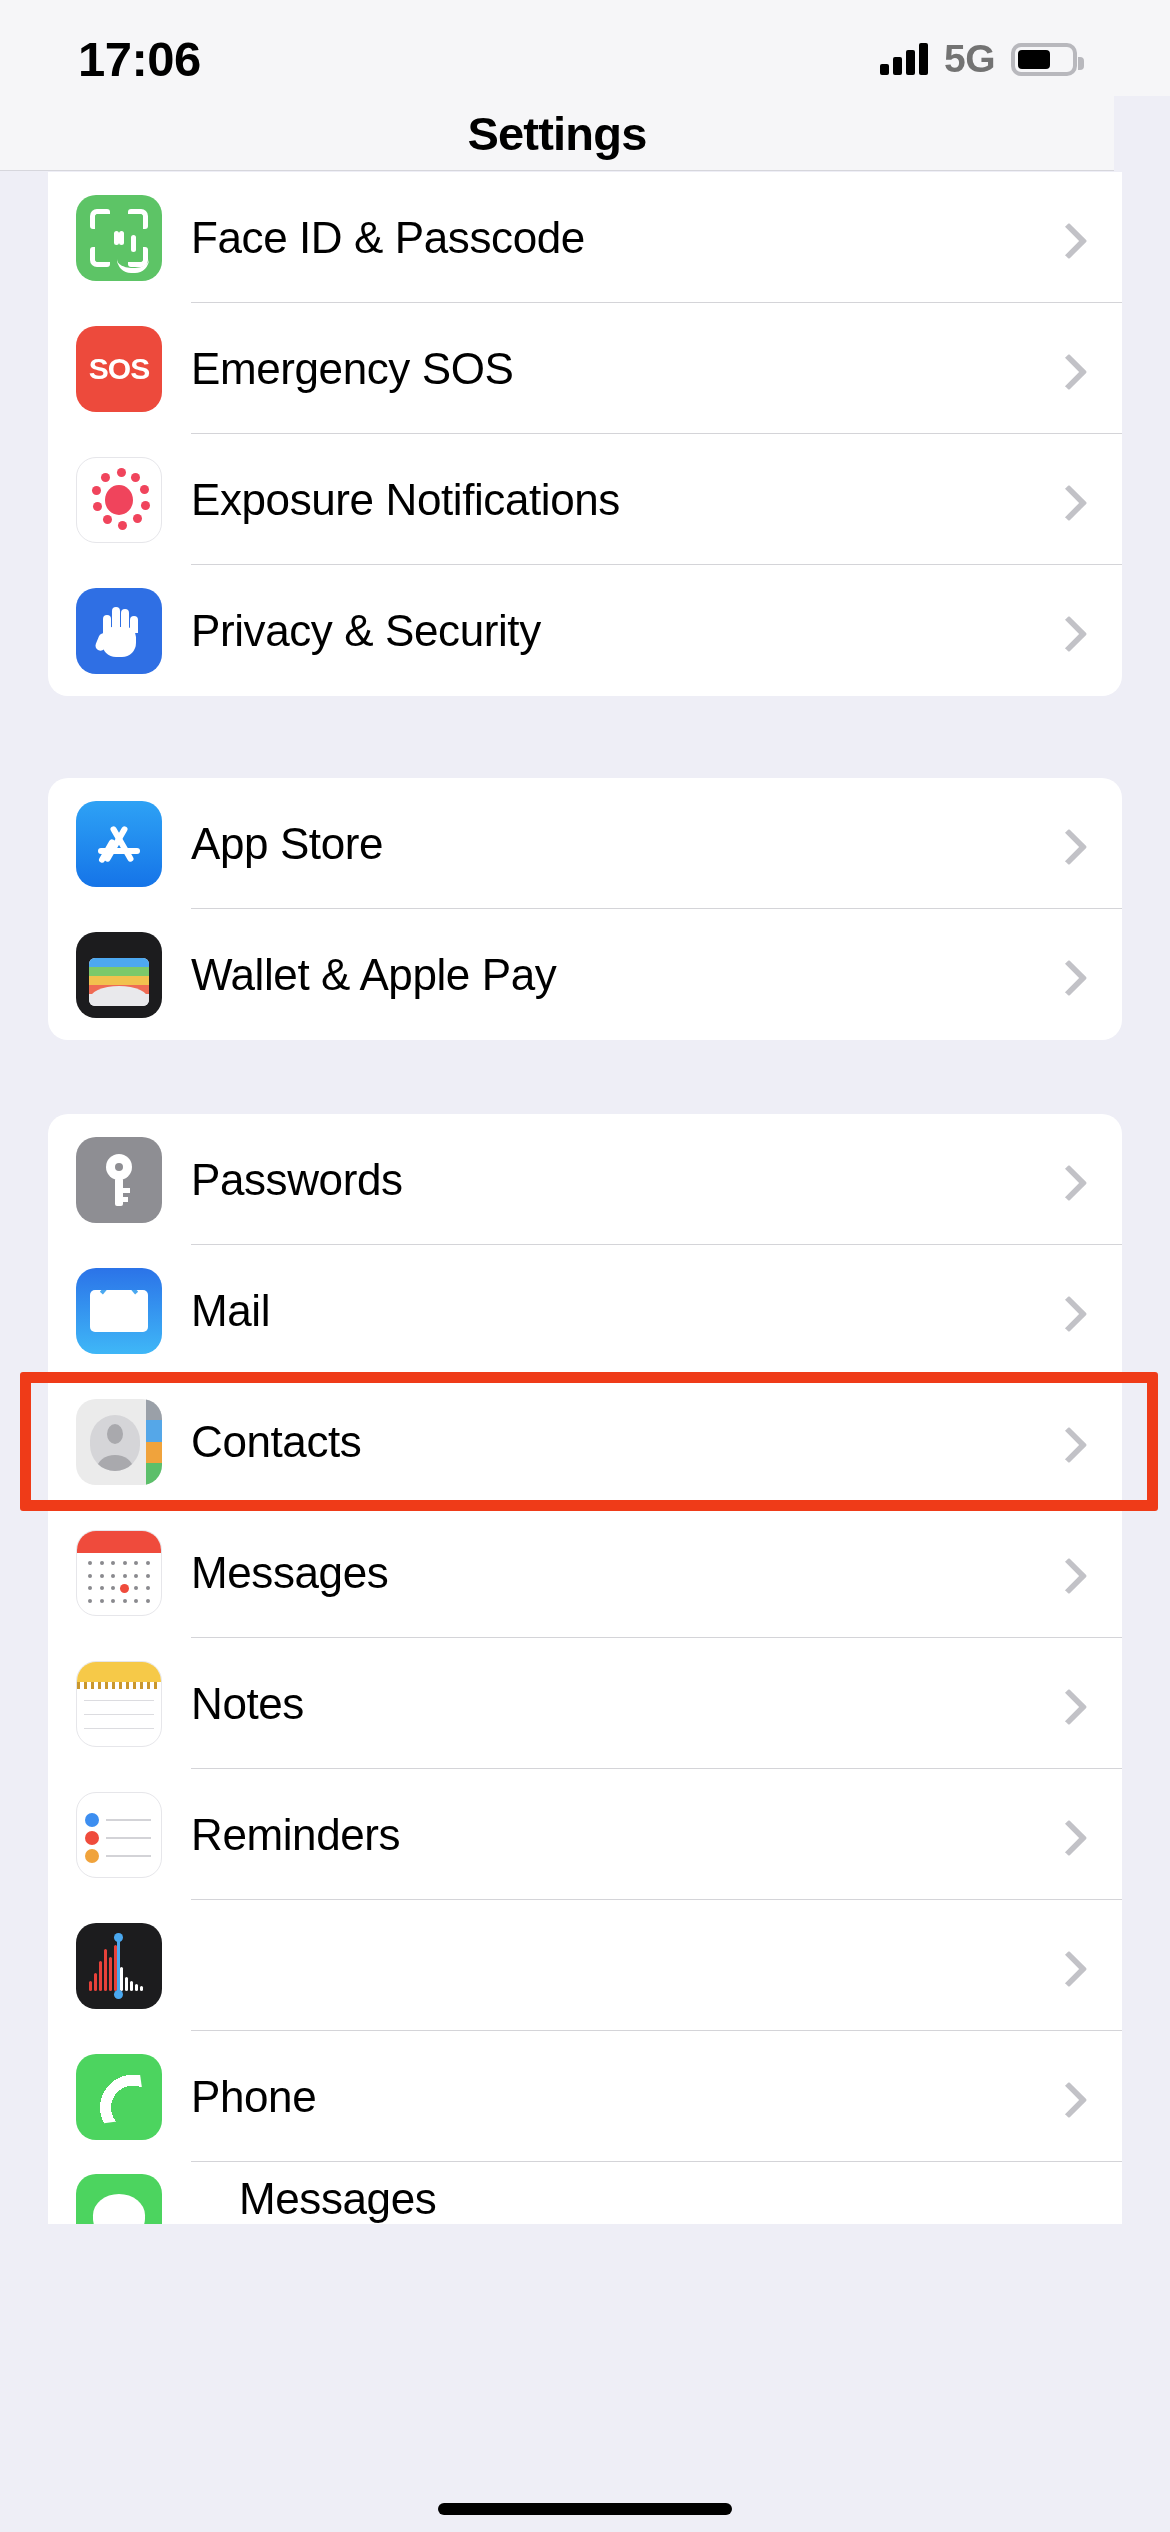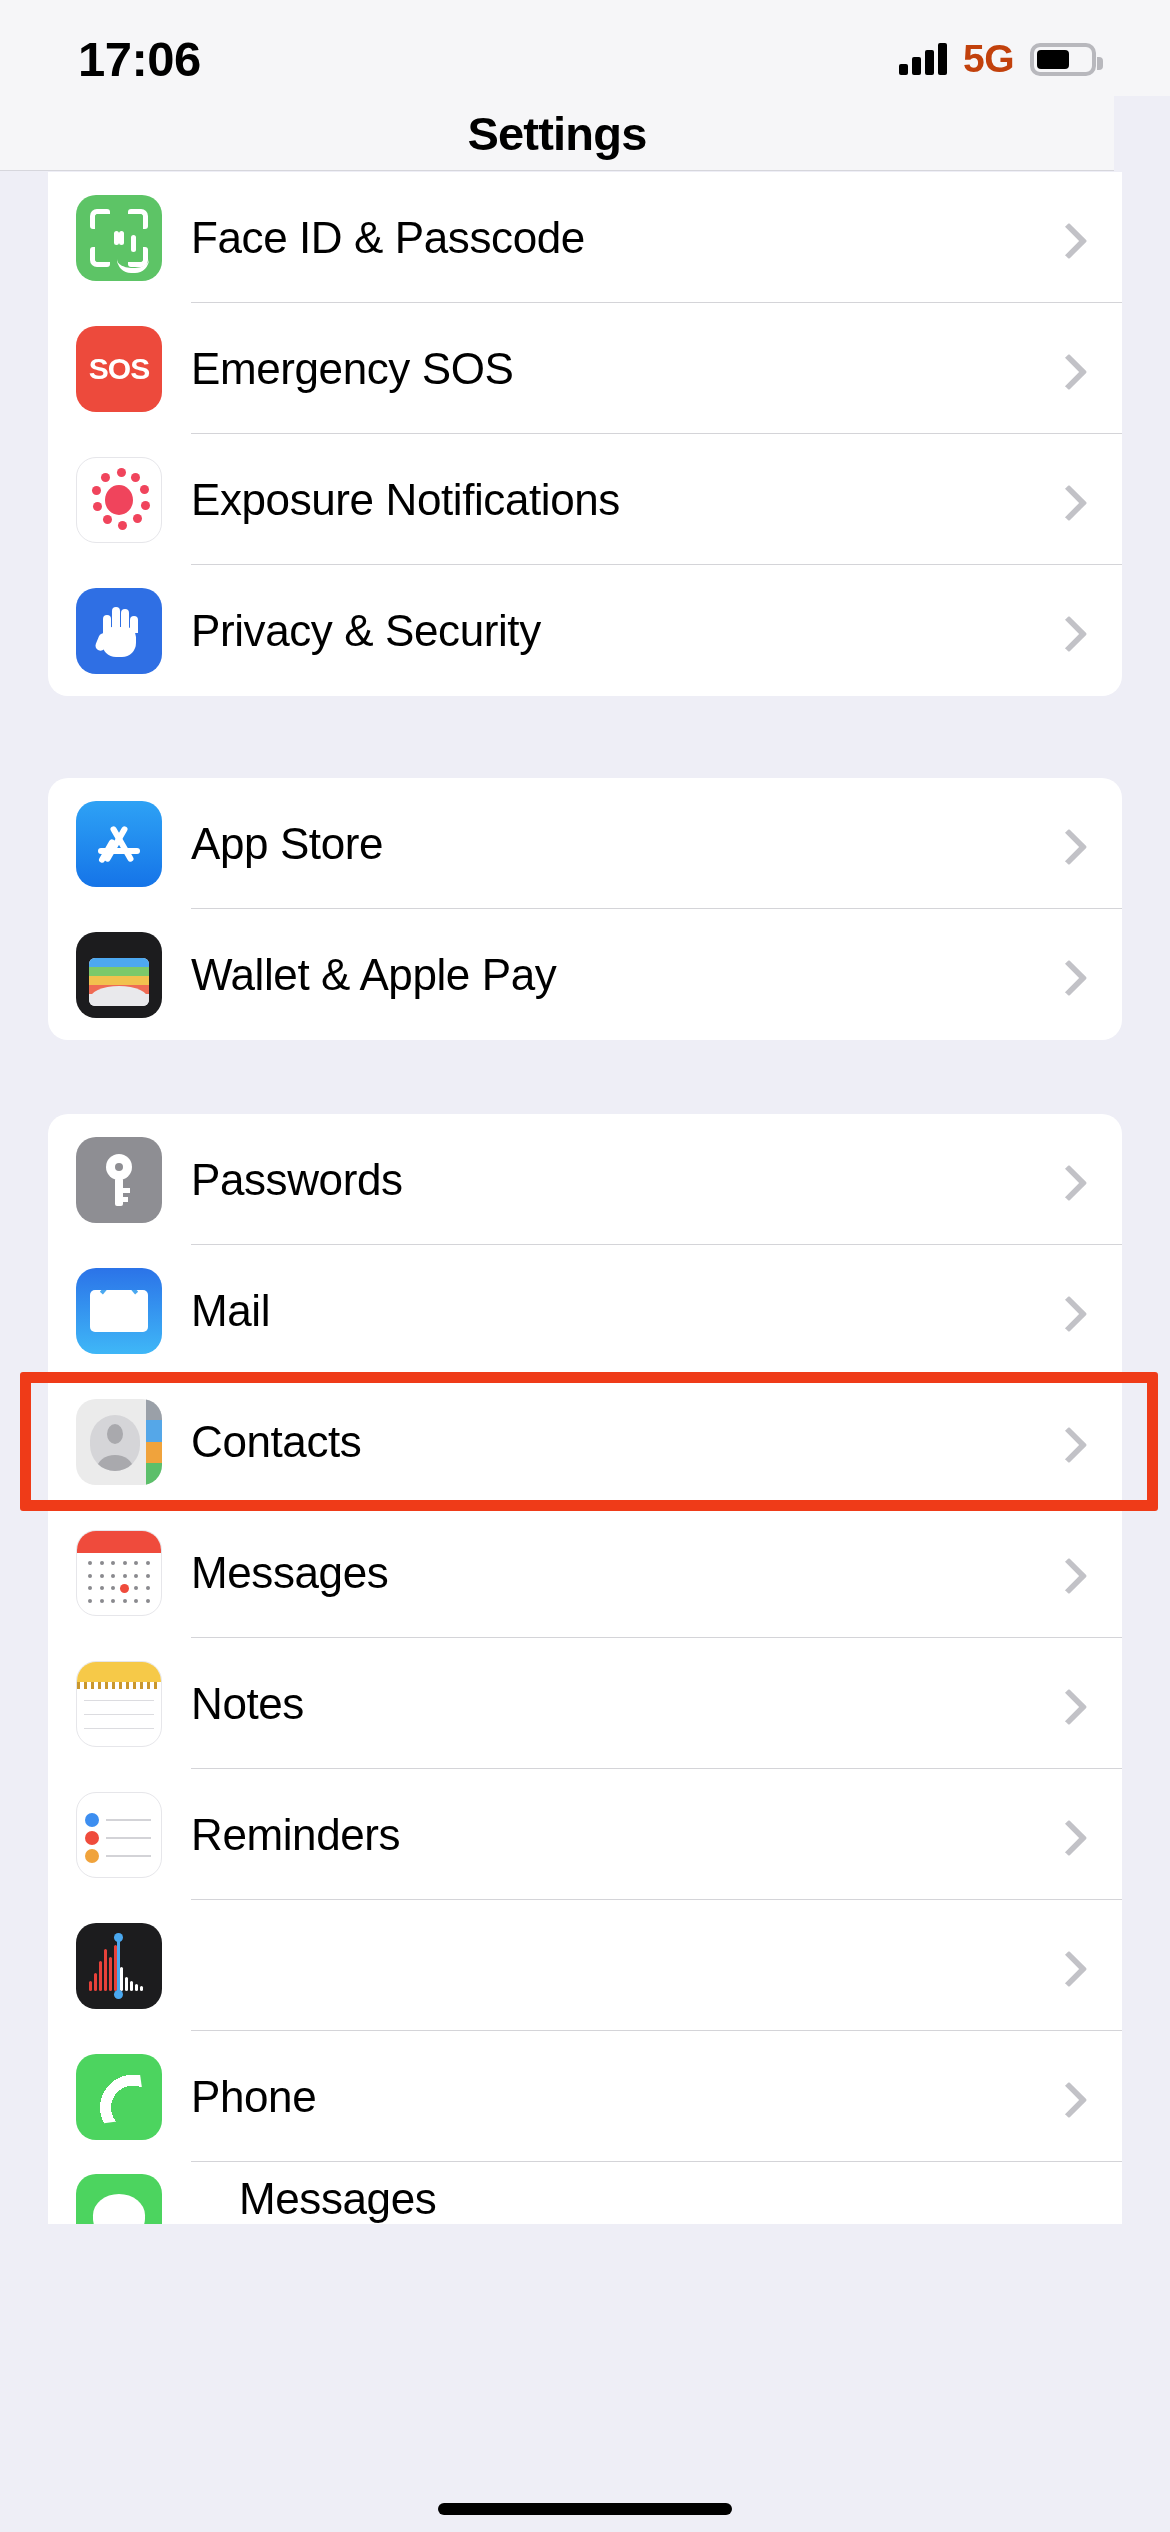--- a/index.html
+++ b/index.html
@@ -23,21 +23,21 @@
   
   .status-bar {
     position: absolute;
     top: 0; left: 0;
     width: 1170px;
     height: 96px;
     background: #f6f6f8;
     display: flex;
     align-items: center;
     justify-content: space-between;
-    padding: 22px 74px 0 78px;
+    padding: 22px 93px 0 78px;
   }
   .status-time {
     font-size: 49px;
     font-weight: bold;
     color: #000;
     letter-spacing: -0.5px;
   }
   .status-right {
     display: flex;
     align-items: center;
@@ -55,21 +55,21 @@
     background: #000;
     border-radius: 2px;
   }
   .signal-bars i:nth-child(1) { height: 11px; }
   .signal-bars i:nth-child(2) { height: 18px; }
   .signal-bars i:nth-child(3) { height: 25px; }
   .signal-bars i:nth-child(4) { height: 32px; }
   .net-label {
     font-size: 39px;
     font-weight: 600;
-    color: #c2410c;
+    color: #737373;
     letter-spacing: -0.5px;
   }
   .battery {
     position: relative;
     width: 66px;
     height: 33px;
     border: 4px solid #b8b8bd;
     border-radius: 10px;
     padding: 3px;
   }

